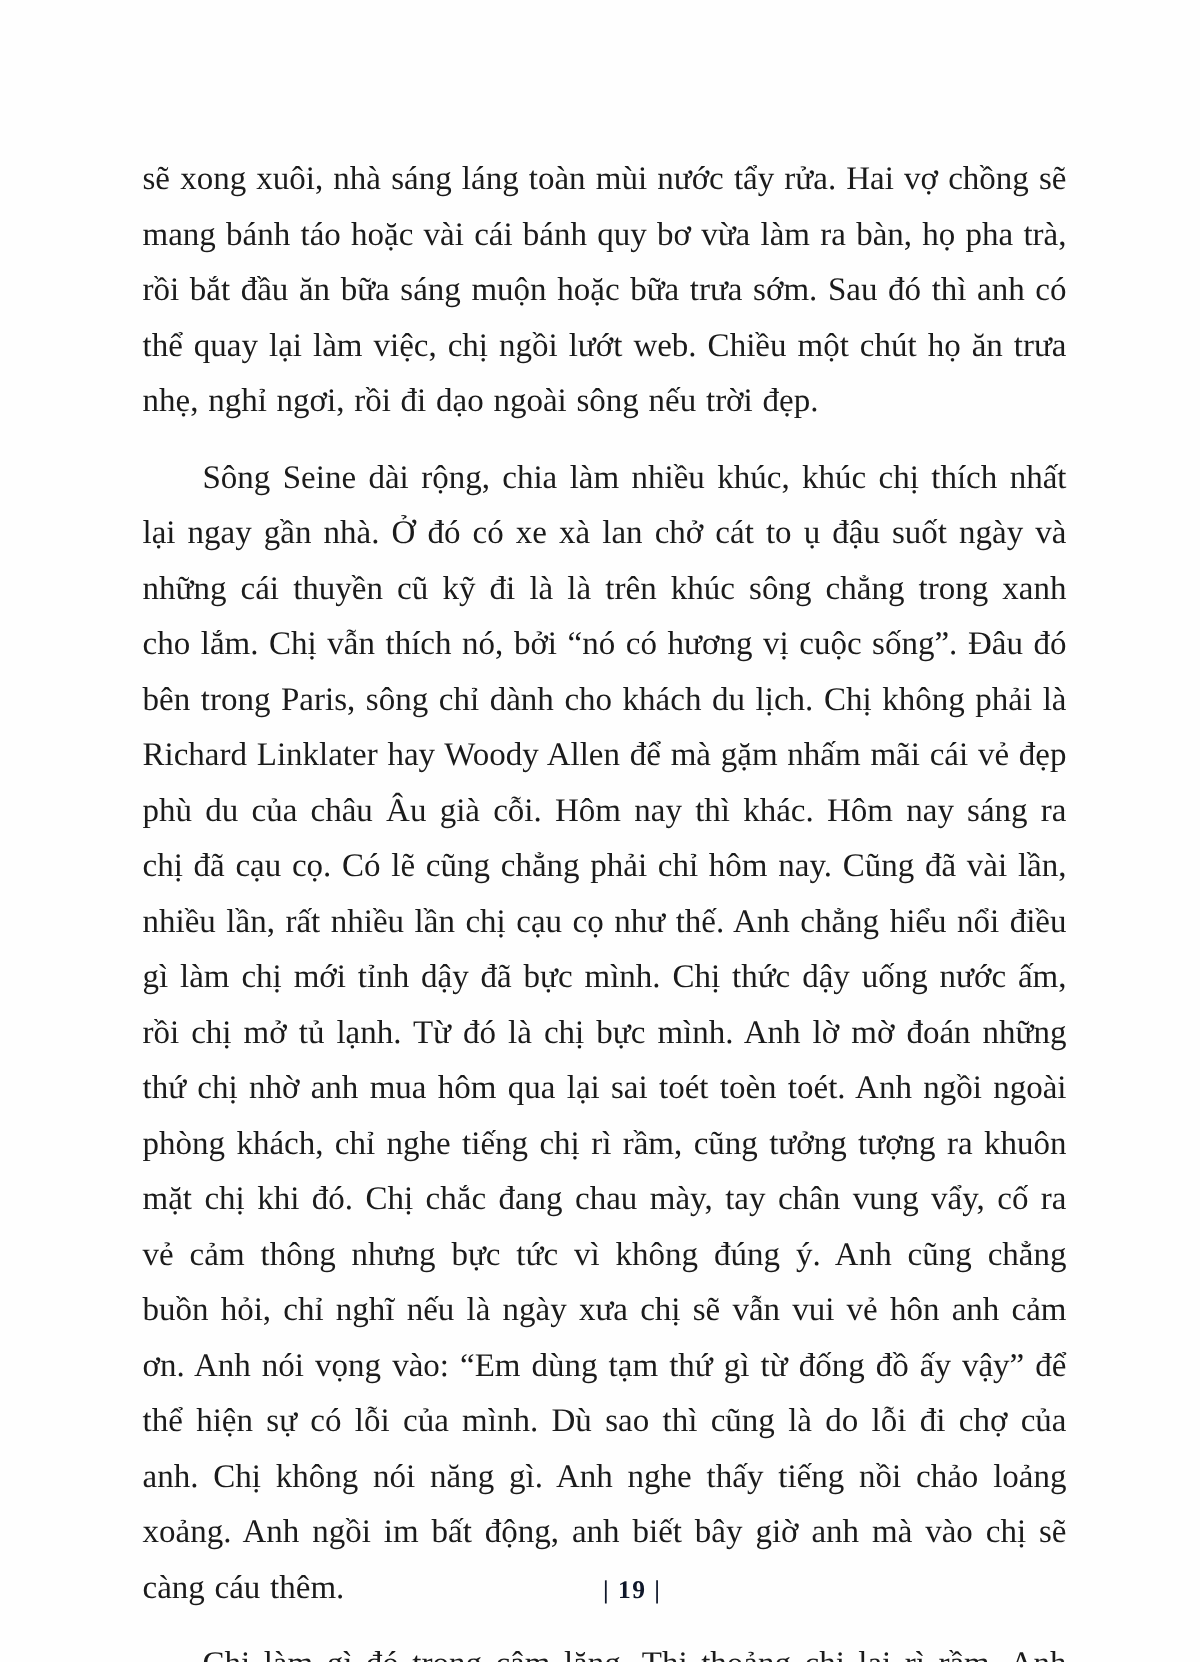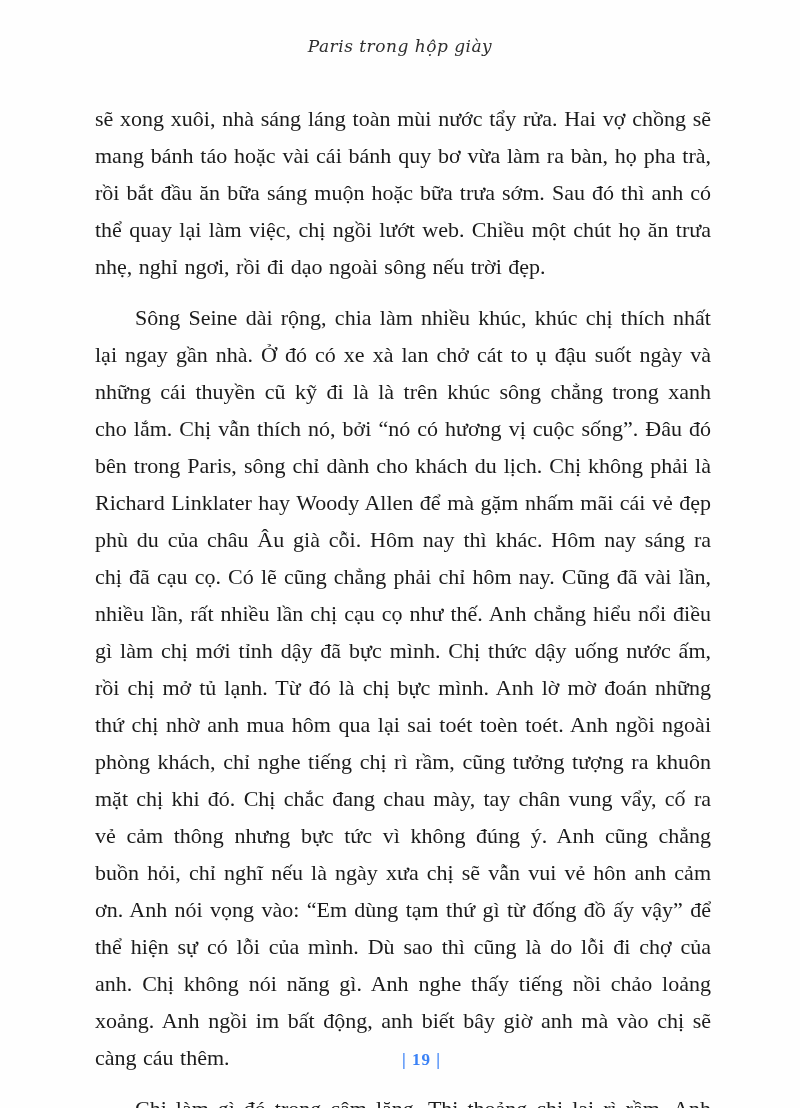--- a/index.html
+++ b/index.html
@@ -45,31 +45,30 @@
     text-indent: 40px;
   }
   .page-number {
     position: absolute;
     bottom: 38px;
     left: 0;
     right: 0;
     text-align: center;
     font-size: 17px;
     font-weight: bold;
-    color: #3b82f6;
+    color: #0f172a;
     letter-spacing: 1px;
     margin-left: 43px;
   }
 </style>
 </head>
 <body>
 
 <div class="page">
 
-  <div class="running-header">Paris trong hộp giày</div>
 
   <div class="content">
     <p>sẽ xong xuôi, nhà sáng láng toàn mùi nước tẩy rửa. Hai vợ chồng sẽ mang bánh táo hoặc vài cái bánh quy bơ vừa làm ra bàn, họ pha trà, rồi bắt đầu ăn bữa sáng muộn hoặc bữa trưa sớm. Sau đó thì anh có thể quay lại làm việc, chị ngồi lướt web. Chiều một chút họ ăn trưa nhẹ, nghỉ ngơi, rồi đi dạo ngoài sông nếu trời đẹp.</p>
     <p class="indent">Sông Seine dài rộng, chia làm nhiều khúc, khúc chị thích nhất lại ngay gần nhà. Ở đó có xe xà lan chở cát to ụ đậu suốt ngày và những cái thuyền cũ kỹ đi là là trên khúc sông chẳng trong xanh cho lắm. Chị vẫn thích nó, bởi “nó có hương vị cuộc sống”. Đâu đó bên trong Paris, sông chỉ dành cho khách du lịch. Chị không phải là Richard Linklater hay Woody Allen để mà gặm nhấm mãi cái vẻ đẹp phù du của châu Âu già cỗi. Hôm nay thì khác. Hôm nay sáng ra chị đã cạu cọ. Có lẽ cũng chẳng phải chỉ hôm nay. Cũng đã vài lần, nhiều lần, rất nhiều lần chị cạu cọ như thế. Anh chẳng hiểu nổi điều gì làm chị mới tỉnh dậy đã bực mình. Chị thức dậy uống nước ấm, rồi chị mở tủ lạnh. Từ đó là chị bực mình. Anh lờ mờ đoán những thứ chị nhờ anh mua hôm qua lại sai toét toèn toét. Anh ngồi ngoài phòng khách, chỉ nghe tiếng chị rì rầm, cũng tưởng tượng ra khuôn mặt chị khi đó. Chị chắc đang chau mày, tay chân vung vẩy, cố ra vẻ cảm thông nhưng bực tức vì không đúng ý. Anh cũng chẳng buồn hỏi, chỉ nghĩ nếu là ngày xưa chị sẽ vẫn vui vẻ hôn anh cảm ơn. Anh nói vọng vào: “Em dùng tạm thứ gì từ đống đồ ấy vậy” để thể hiện sự có lỗi của mình. Dù sao thì cũng là do lỗi đi chợ của anh. Chị không nói năng gì. Anh nghe thấy tiếng nồi chảo loảng xoảng. Anh ngồi im bất động, anh biết bây giờ anh mà vào chị sẽ càng cáu thêm.</p>
     <p class="indent">Chị làm gì đó trong câm lặng. Thi thoảng chị lại rì rầm. Anh đoán chị vẫn không hài lòng nổi với thứ mình đang chế biến. Anh</p>
   </div>
 
   <div class="page-number">| 19 |</div>
 
 </div>

